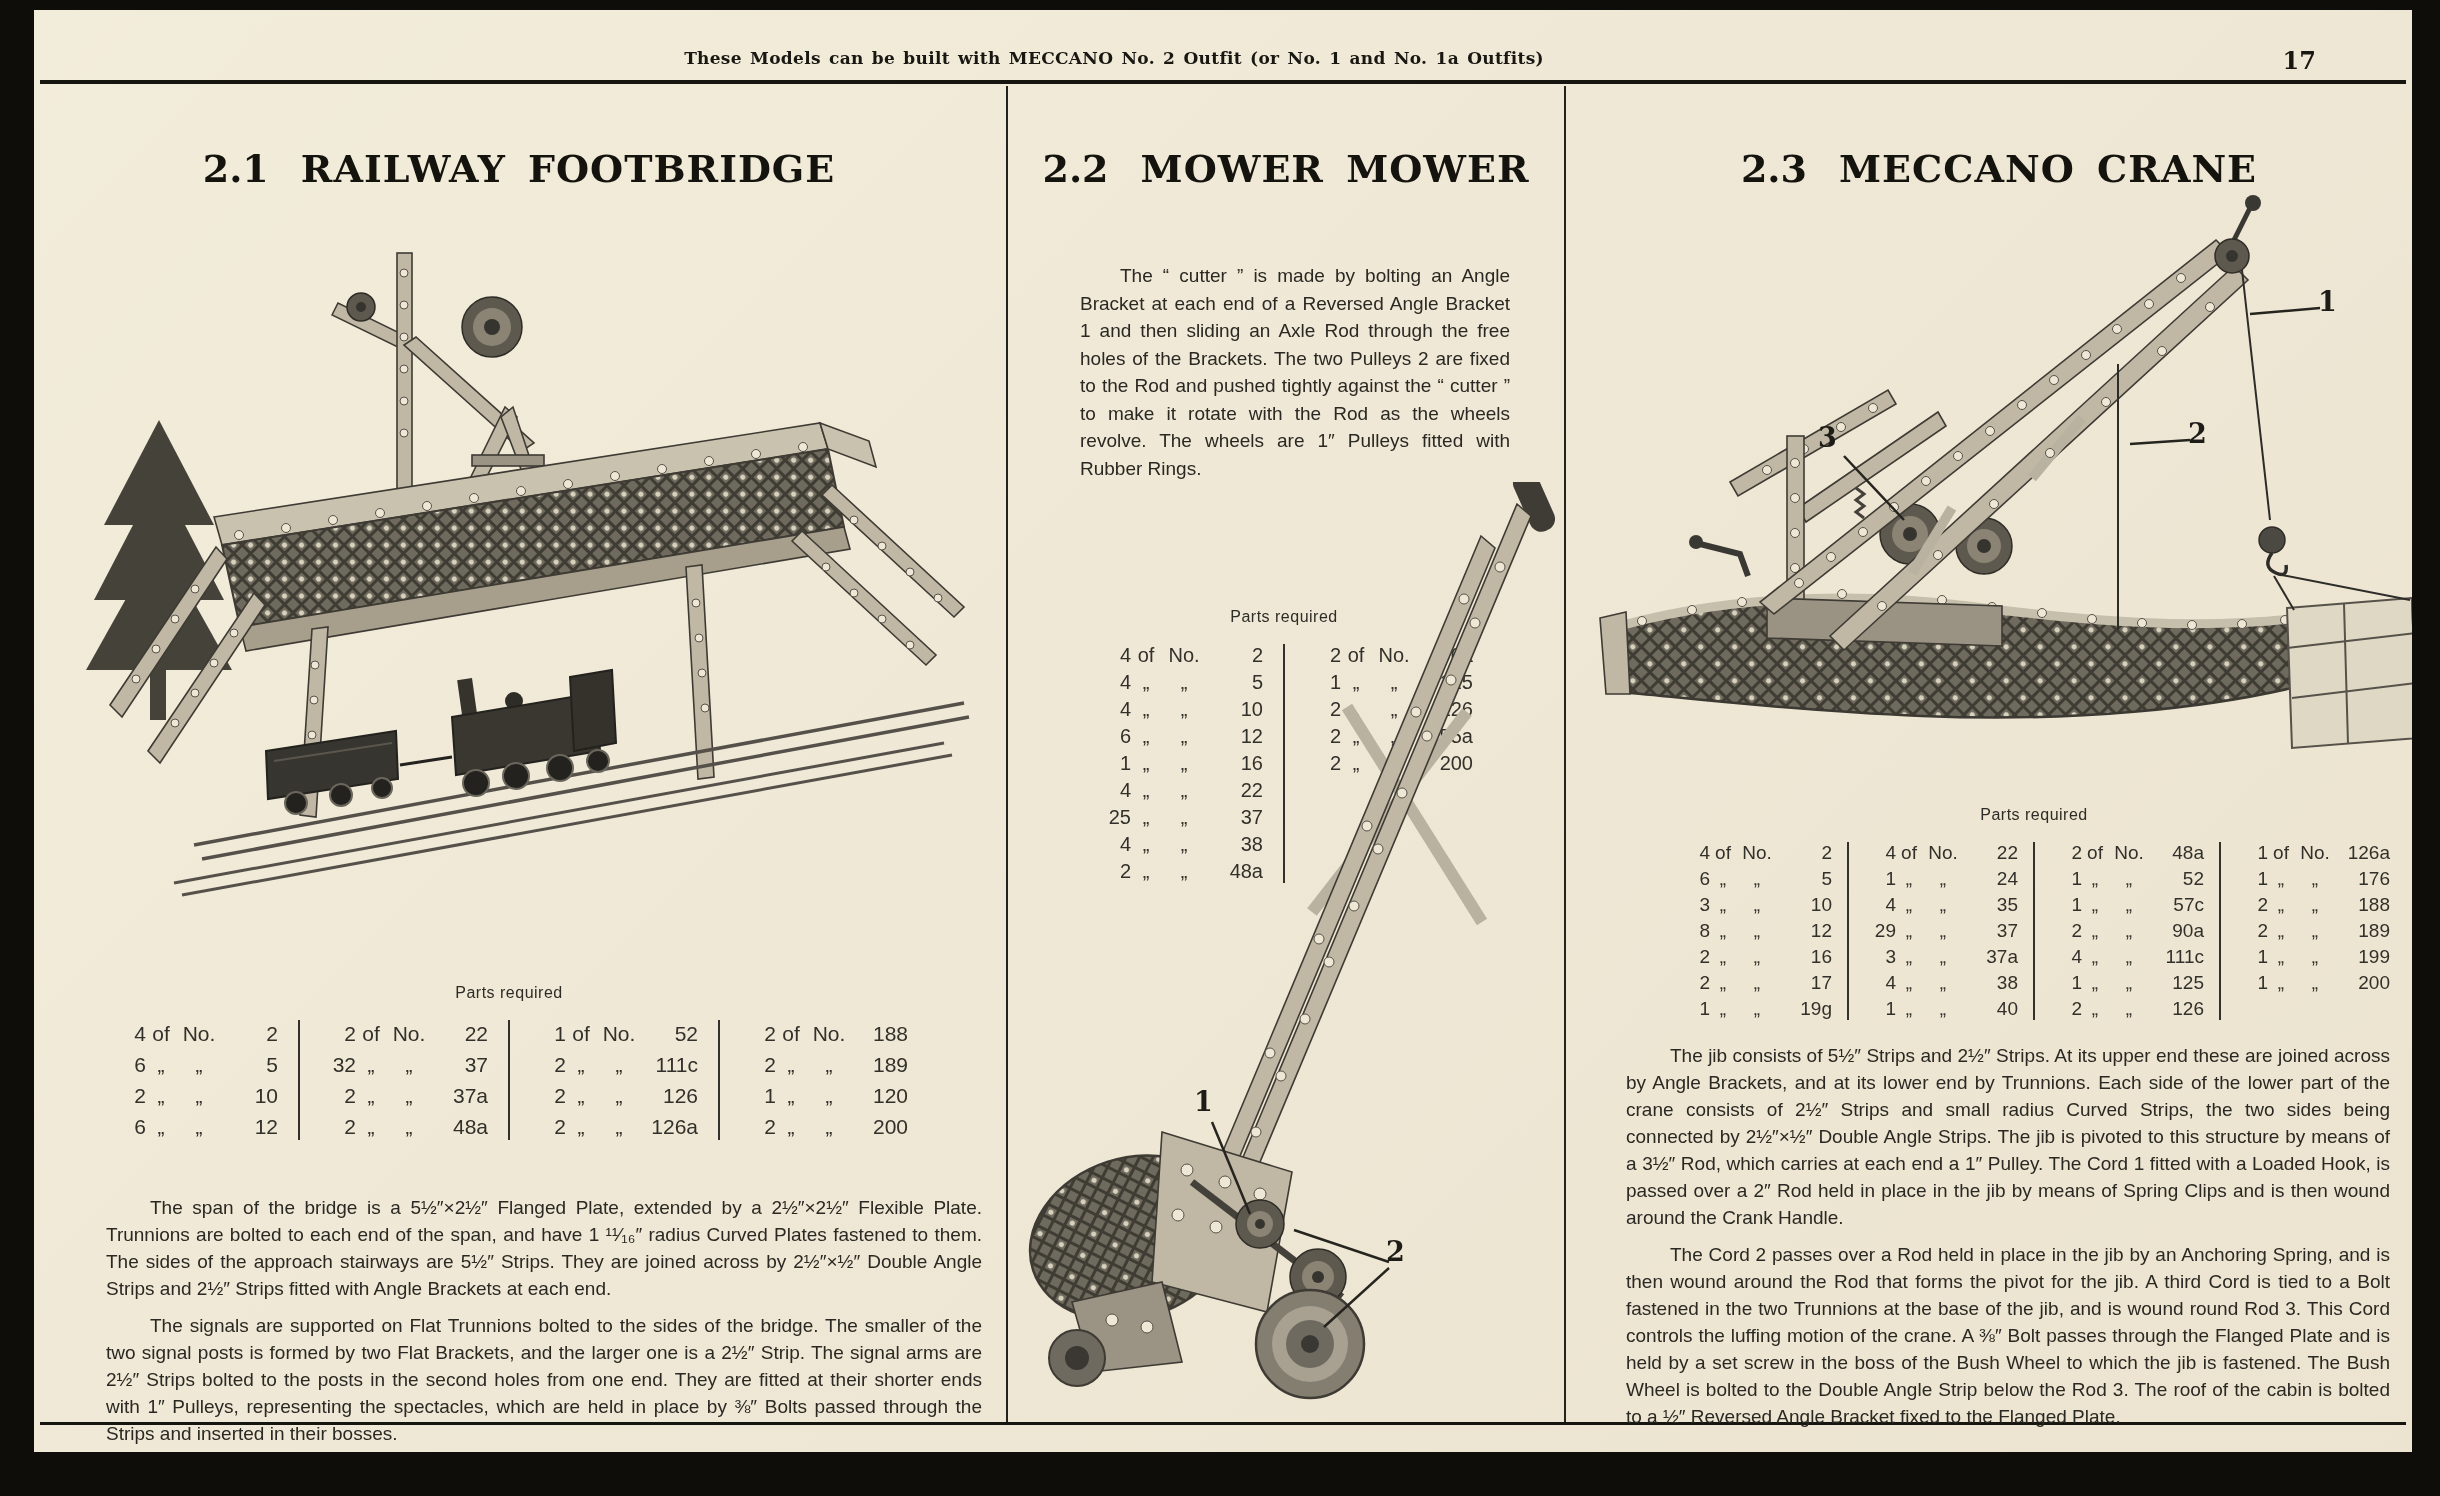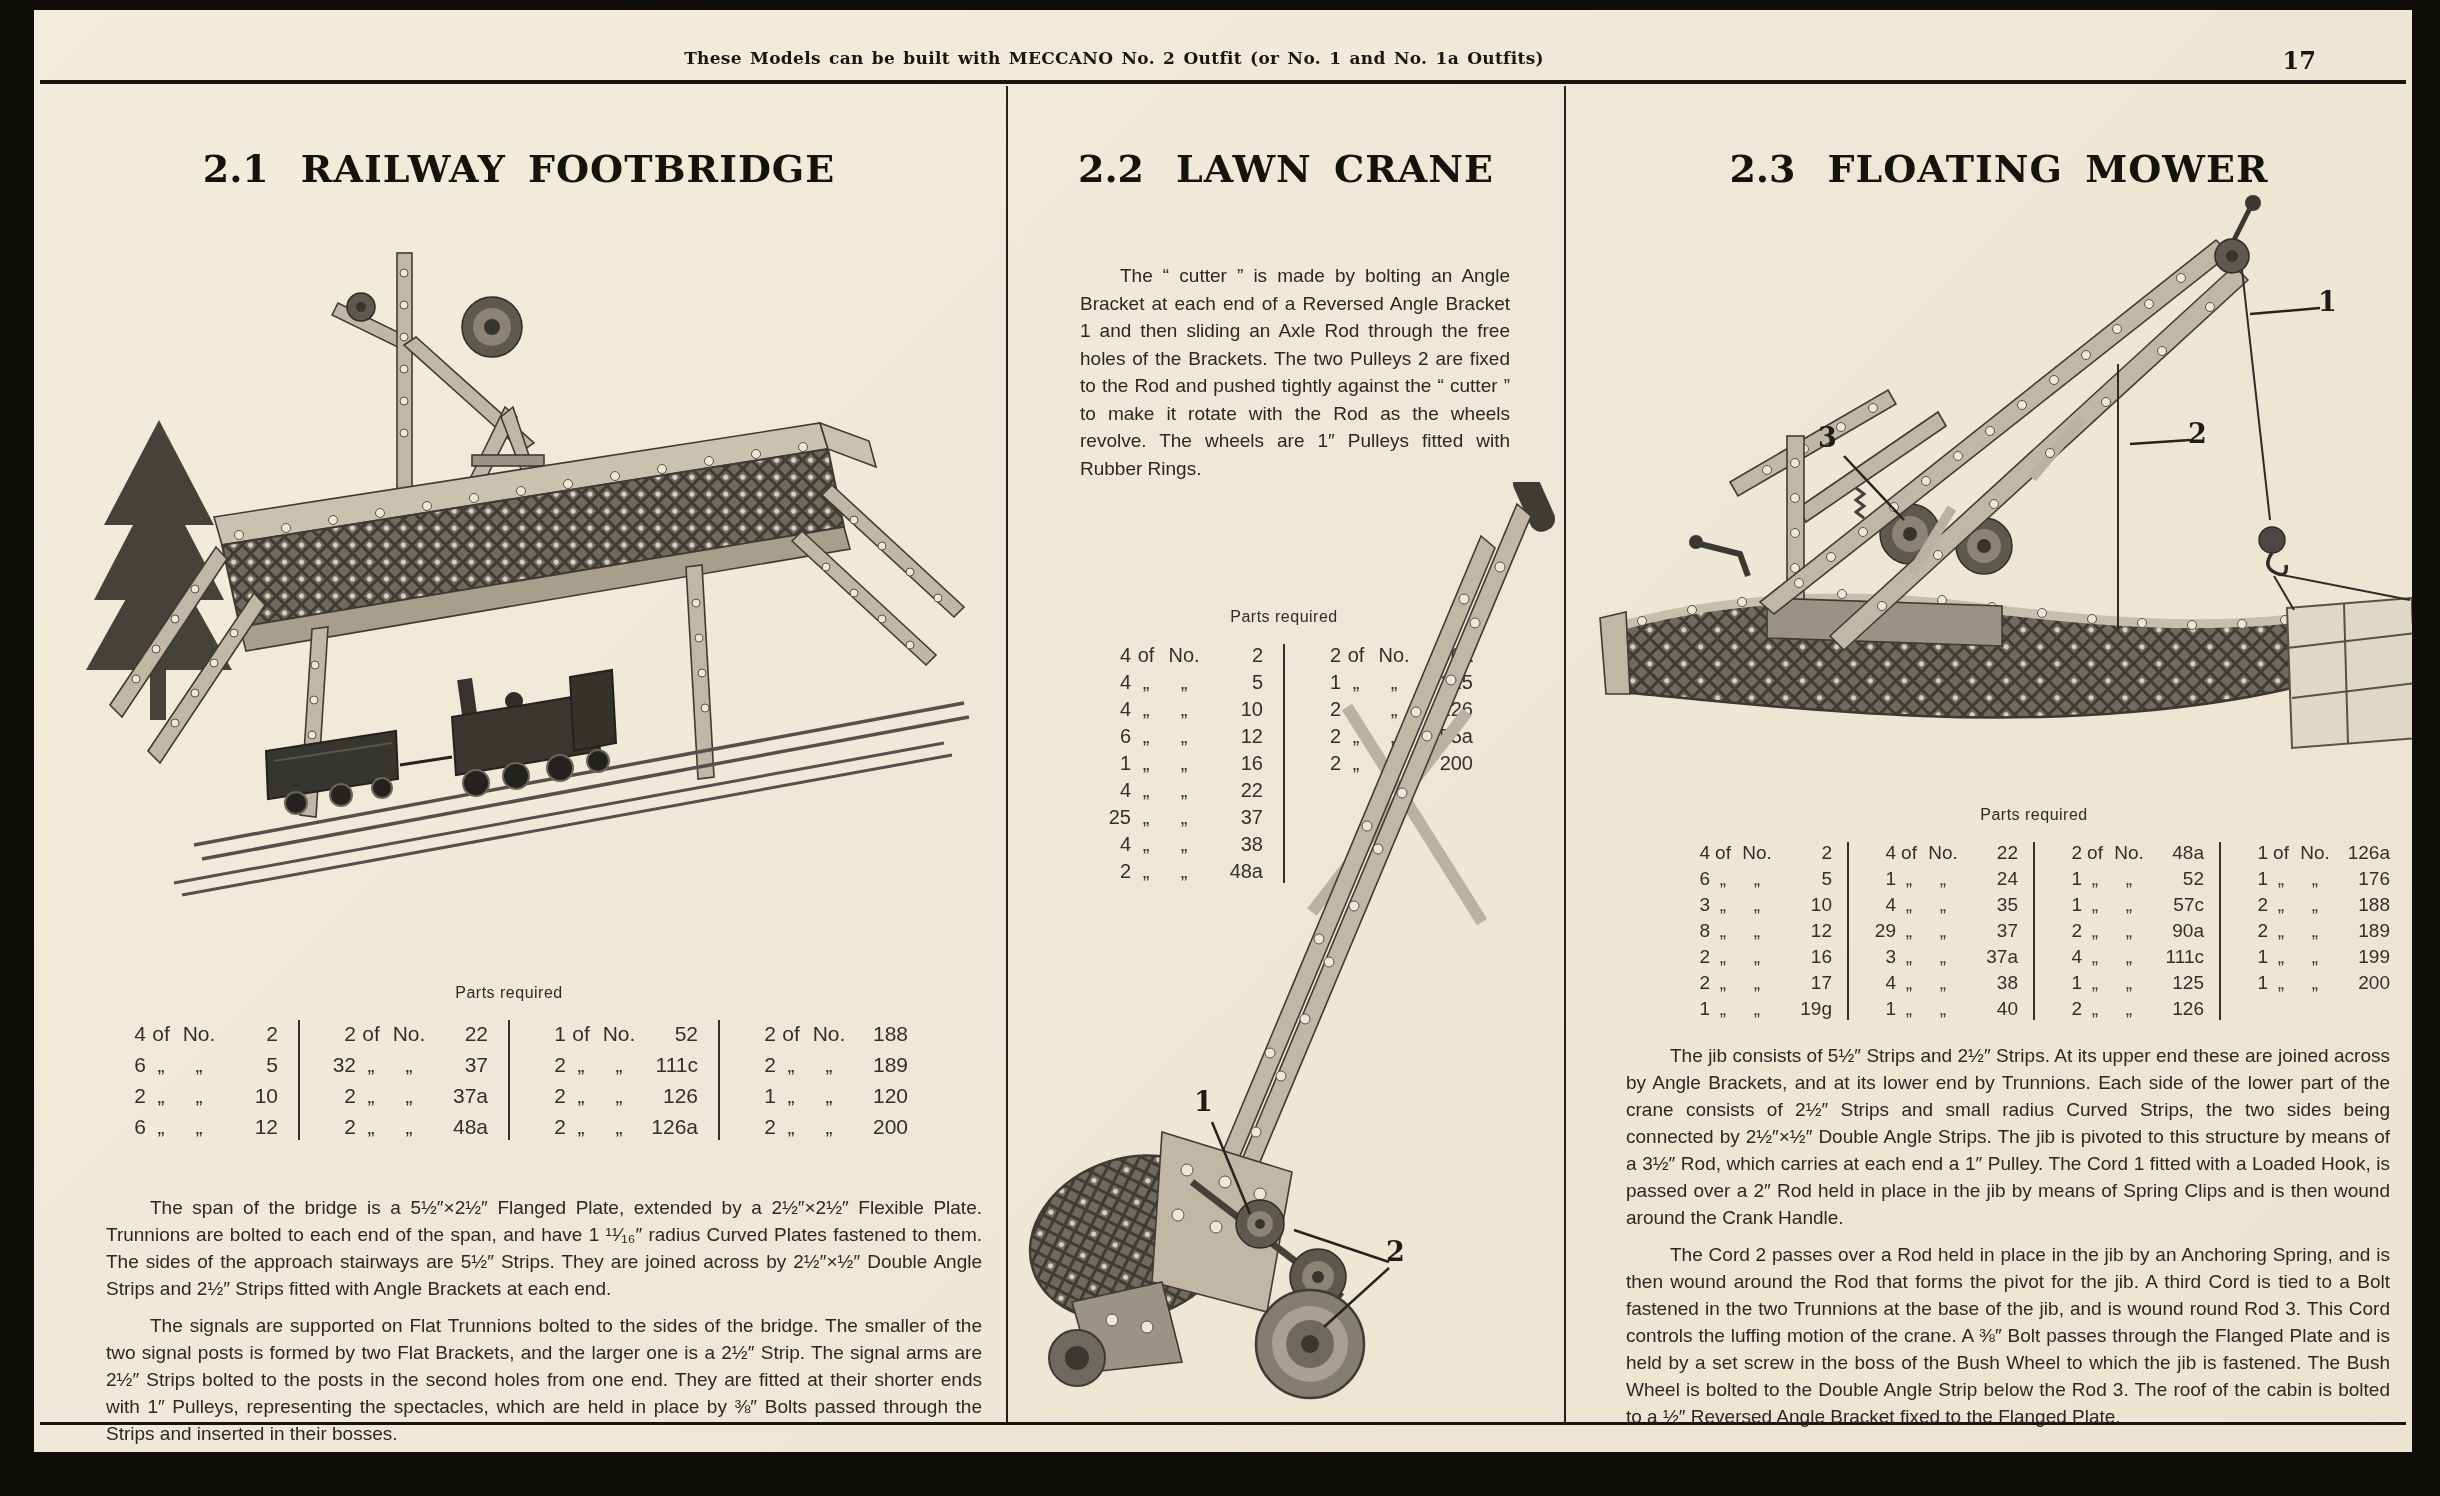--- a/index.html
+++ b/index.html
@@ -327,21 +327,21 @@
         </div>
       </div>
     </div>
 
   <div class="abs para-block" style="top:1184px;left:44px;width:876px;margin-left:28px;">
     <p>The span of the bridge is a 5½″×2½″ Flanged Plate, extended by a 2½″×2½″ Flexible Plate.  Trunnions are bolted to each end of the span, and have 1 ¹¹⁄₁₆″ radius Curved Plates fastened to them.  The sides of the approach stairways are 5½″ Strips.  They are joined across by 2½″×½″ Double Angle Strips and 2½″ Strips fitted with Angle Brackets at each end.</p>
     <p>The signals are supported on Flat Trunnions bolted to the sides of the bridge.  The smaller of the two signal posts is formed by two Flat Brackets, and the larger one is a 2½″ Strip.  The signal arms are 2½″ Strips bolted to the posts in the second holes from one end.  They are fitted at their shorter ends with 1″ Pulleys, representing the spectacles, which are held in place by ⅜″ Bolts passed through the Strips and inserted in their bosses.</p>
   </div>
 
   <div class="abs sec-title" style="top:136px;left:974px;width:556px;">
-    <span class="num">2.2</span><span>LAWN CRANE</span>
+    <span class="num">2.2</span><span>MOWER MOWER</span>
   </div>
 
   <div class="abs para-block narrow" style="top:252px;left:1046px;width:430px;">
     <p>The “ cutter ” is made by bolting an Angle Bracket at each end of a Reversed Angle Bracket 1 and then sliding an Axle Rod through the free holes of the Brackets.  The two Pulleys 2 are fixed to the Rod and pushed tightly against the “ cutter ” to make it rotate with the Rod as the wheels revolve.  The wheels are 1″ Pulleys fitted with Rubber Rings.</p>
   </div>
 
   <div class="abs parts-heading" style="top:598px;left:1030px;width:440px;">Parts required</div>
   <div class="abs parts parts-md" style="top:632px;left:1030px;width:440px;">
       <div class="parts-col">
         <div class="parts-row">
@@ -503,21 +503,21 @@
       <line class="leader" x1="200" y1="640" x2="238" y2="732"></line>
       <line class="leader" x1="377" y1="780" x2="282" y2="748"></line>
       <line class="leader" x1="377" y1="786" x2="312" y2="845"></line>
     </g>
   </svg>
 
   <div class="abs fig-label" style="left:1160px;top:1076px;">1</div>
   <div class="abs fig-label" style="left:1352px;top:1226px;">2</div>
 
   <div class="abs sec-title" style="top:136px;left:1532px;width:866px;">
-    <span class="num">2.3</span><span>FLOATING MOWER</span>
+    <span class="num">2.3</span><span>MECCANO CRANE</span>
   </div>
 
   <svg class="abs" style="left:1548px;top:168px;" width="846" height="640" viewBox="0 0 846 640" role="img">
     <defs>
       <pattern id="lat3" width="24" height="24" patternUnits="userSpaceOnUse" patternTransform="rotate(45)">
         <rect width="24" height="24" fill="#6e6a5e"></rect>
         <path d="M0,1.5H24 M0,13.5H24" stroke="#3f3c34" stroke-width="3"></path>
         <path d="M1.5,0V24 M13.5,0V24" stroke="#3f3c34" stroke-width="3"></path>
         <circle cx="7.5" cy="7.5" r="2.6" fill="#d8d1bd"></circle>
       </pattern>

